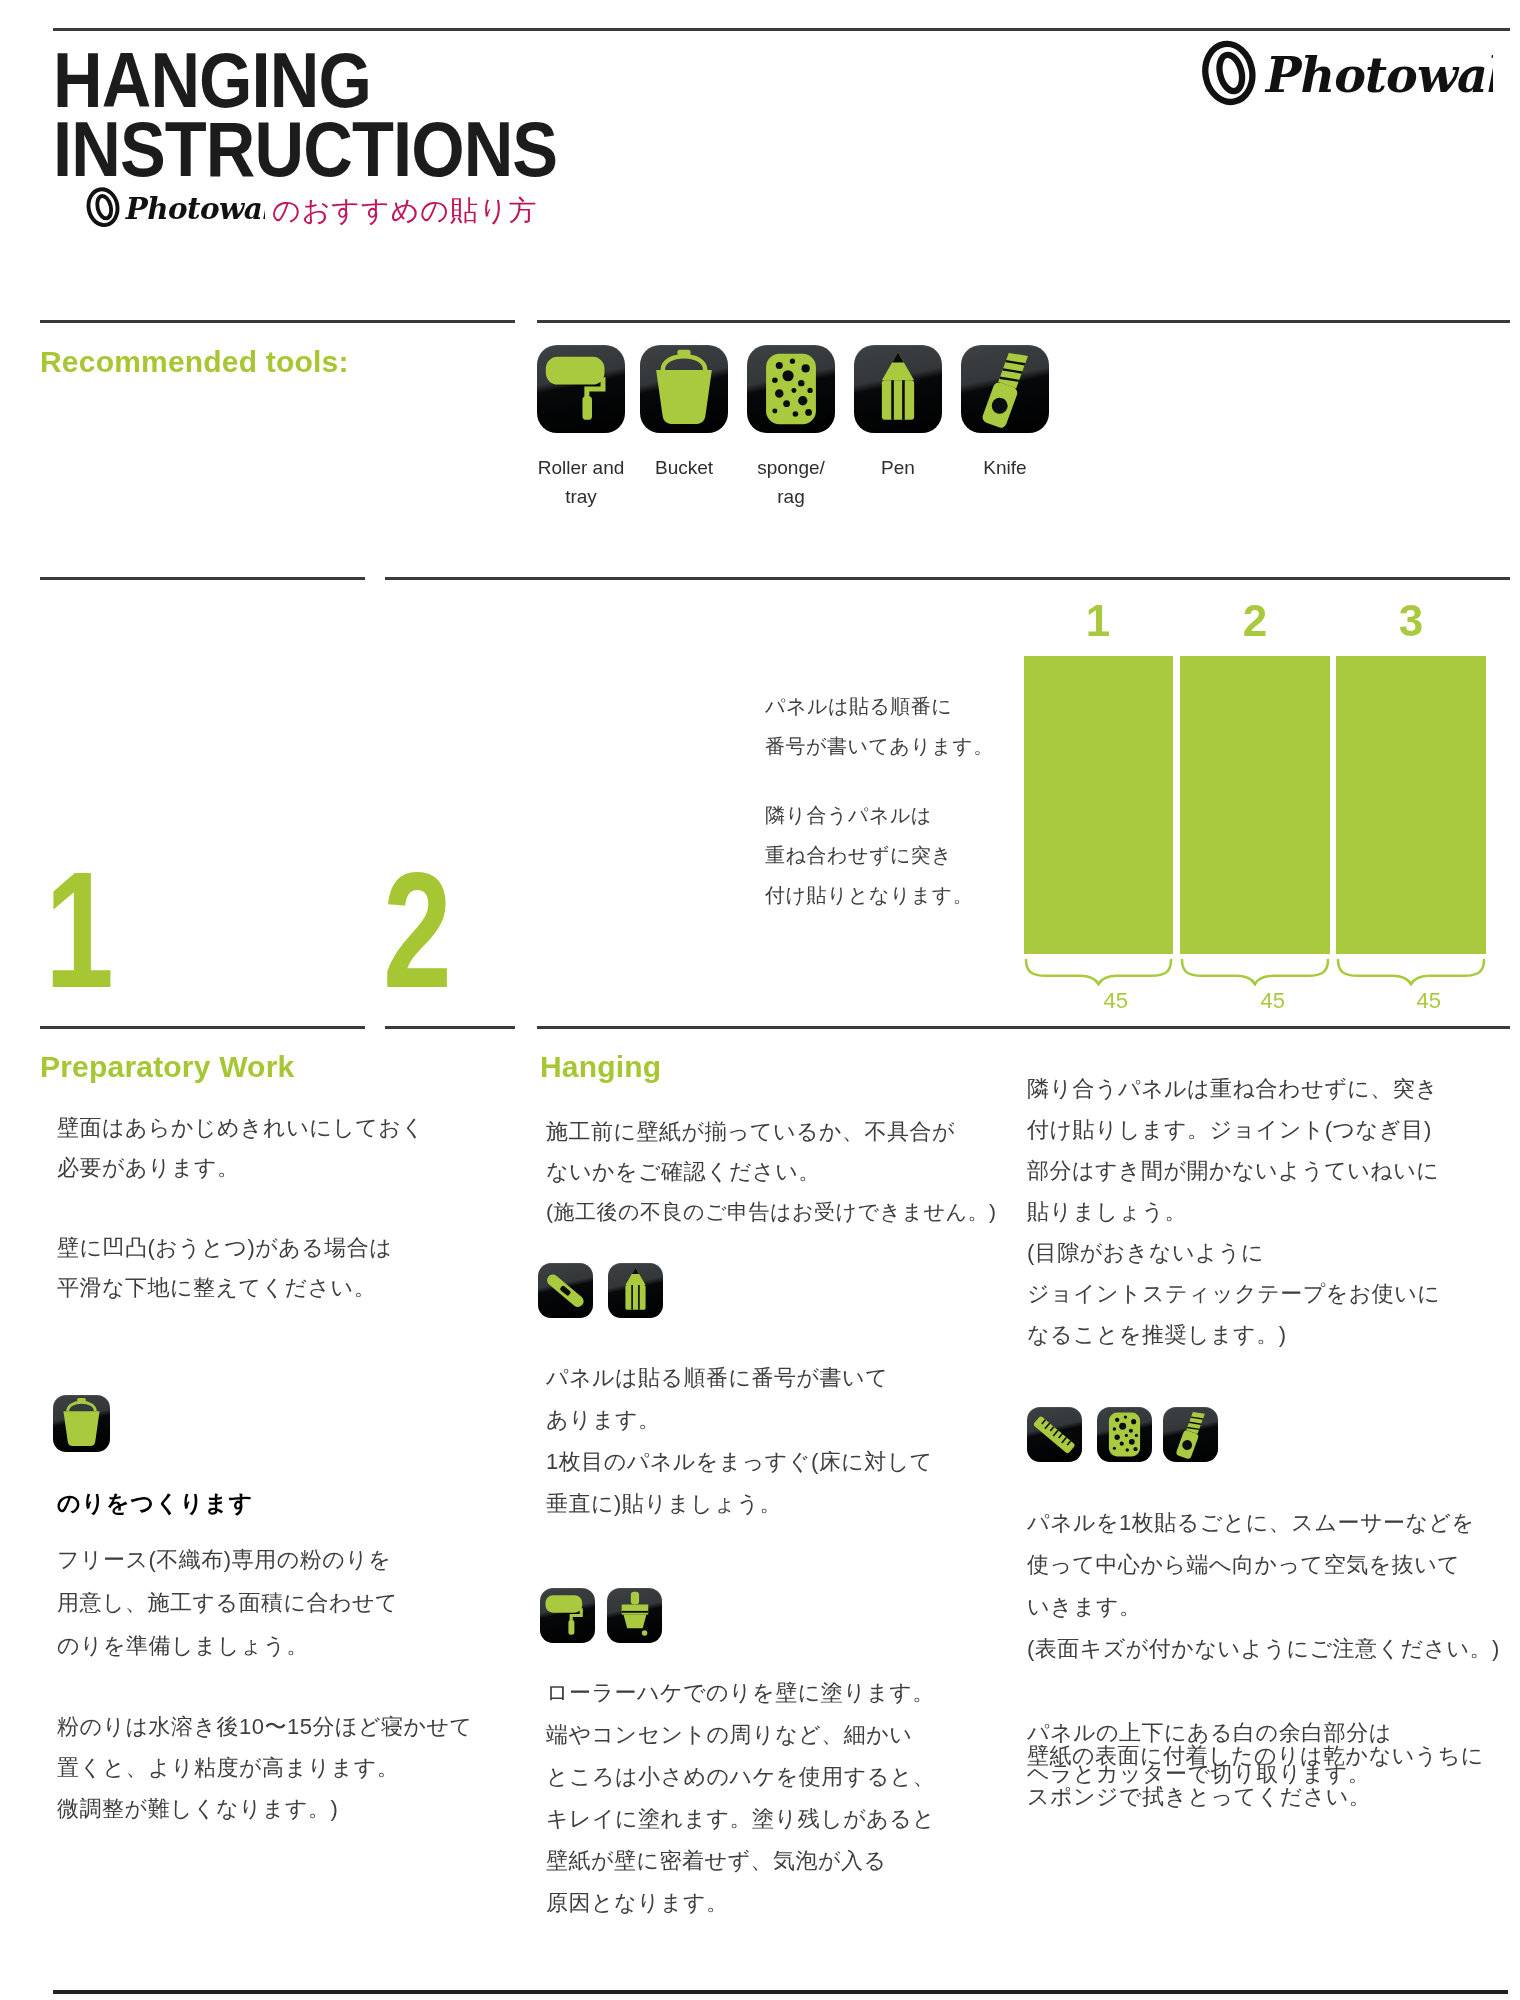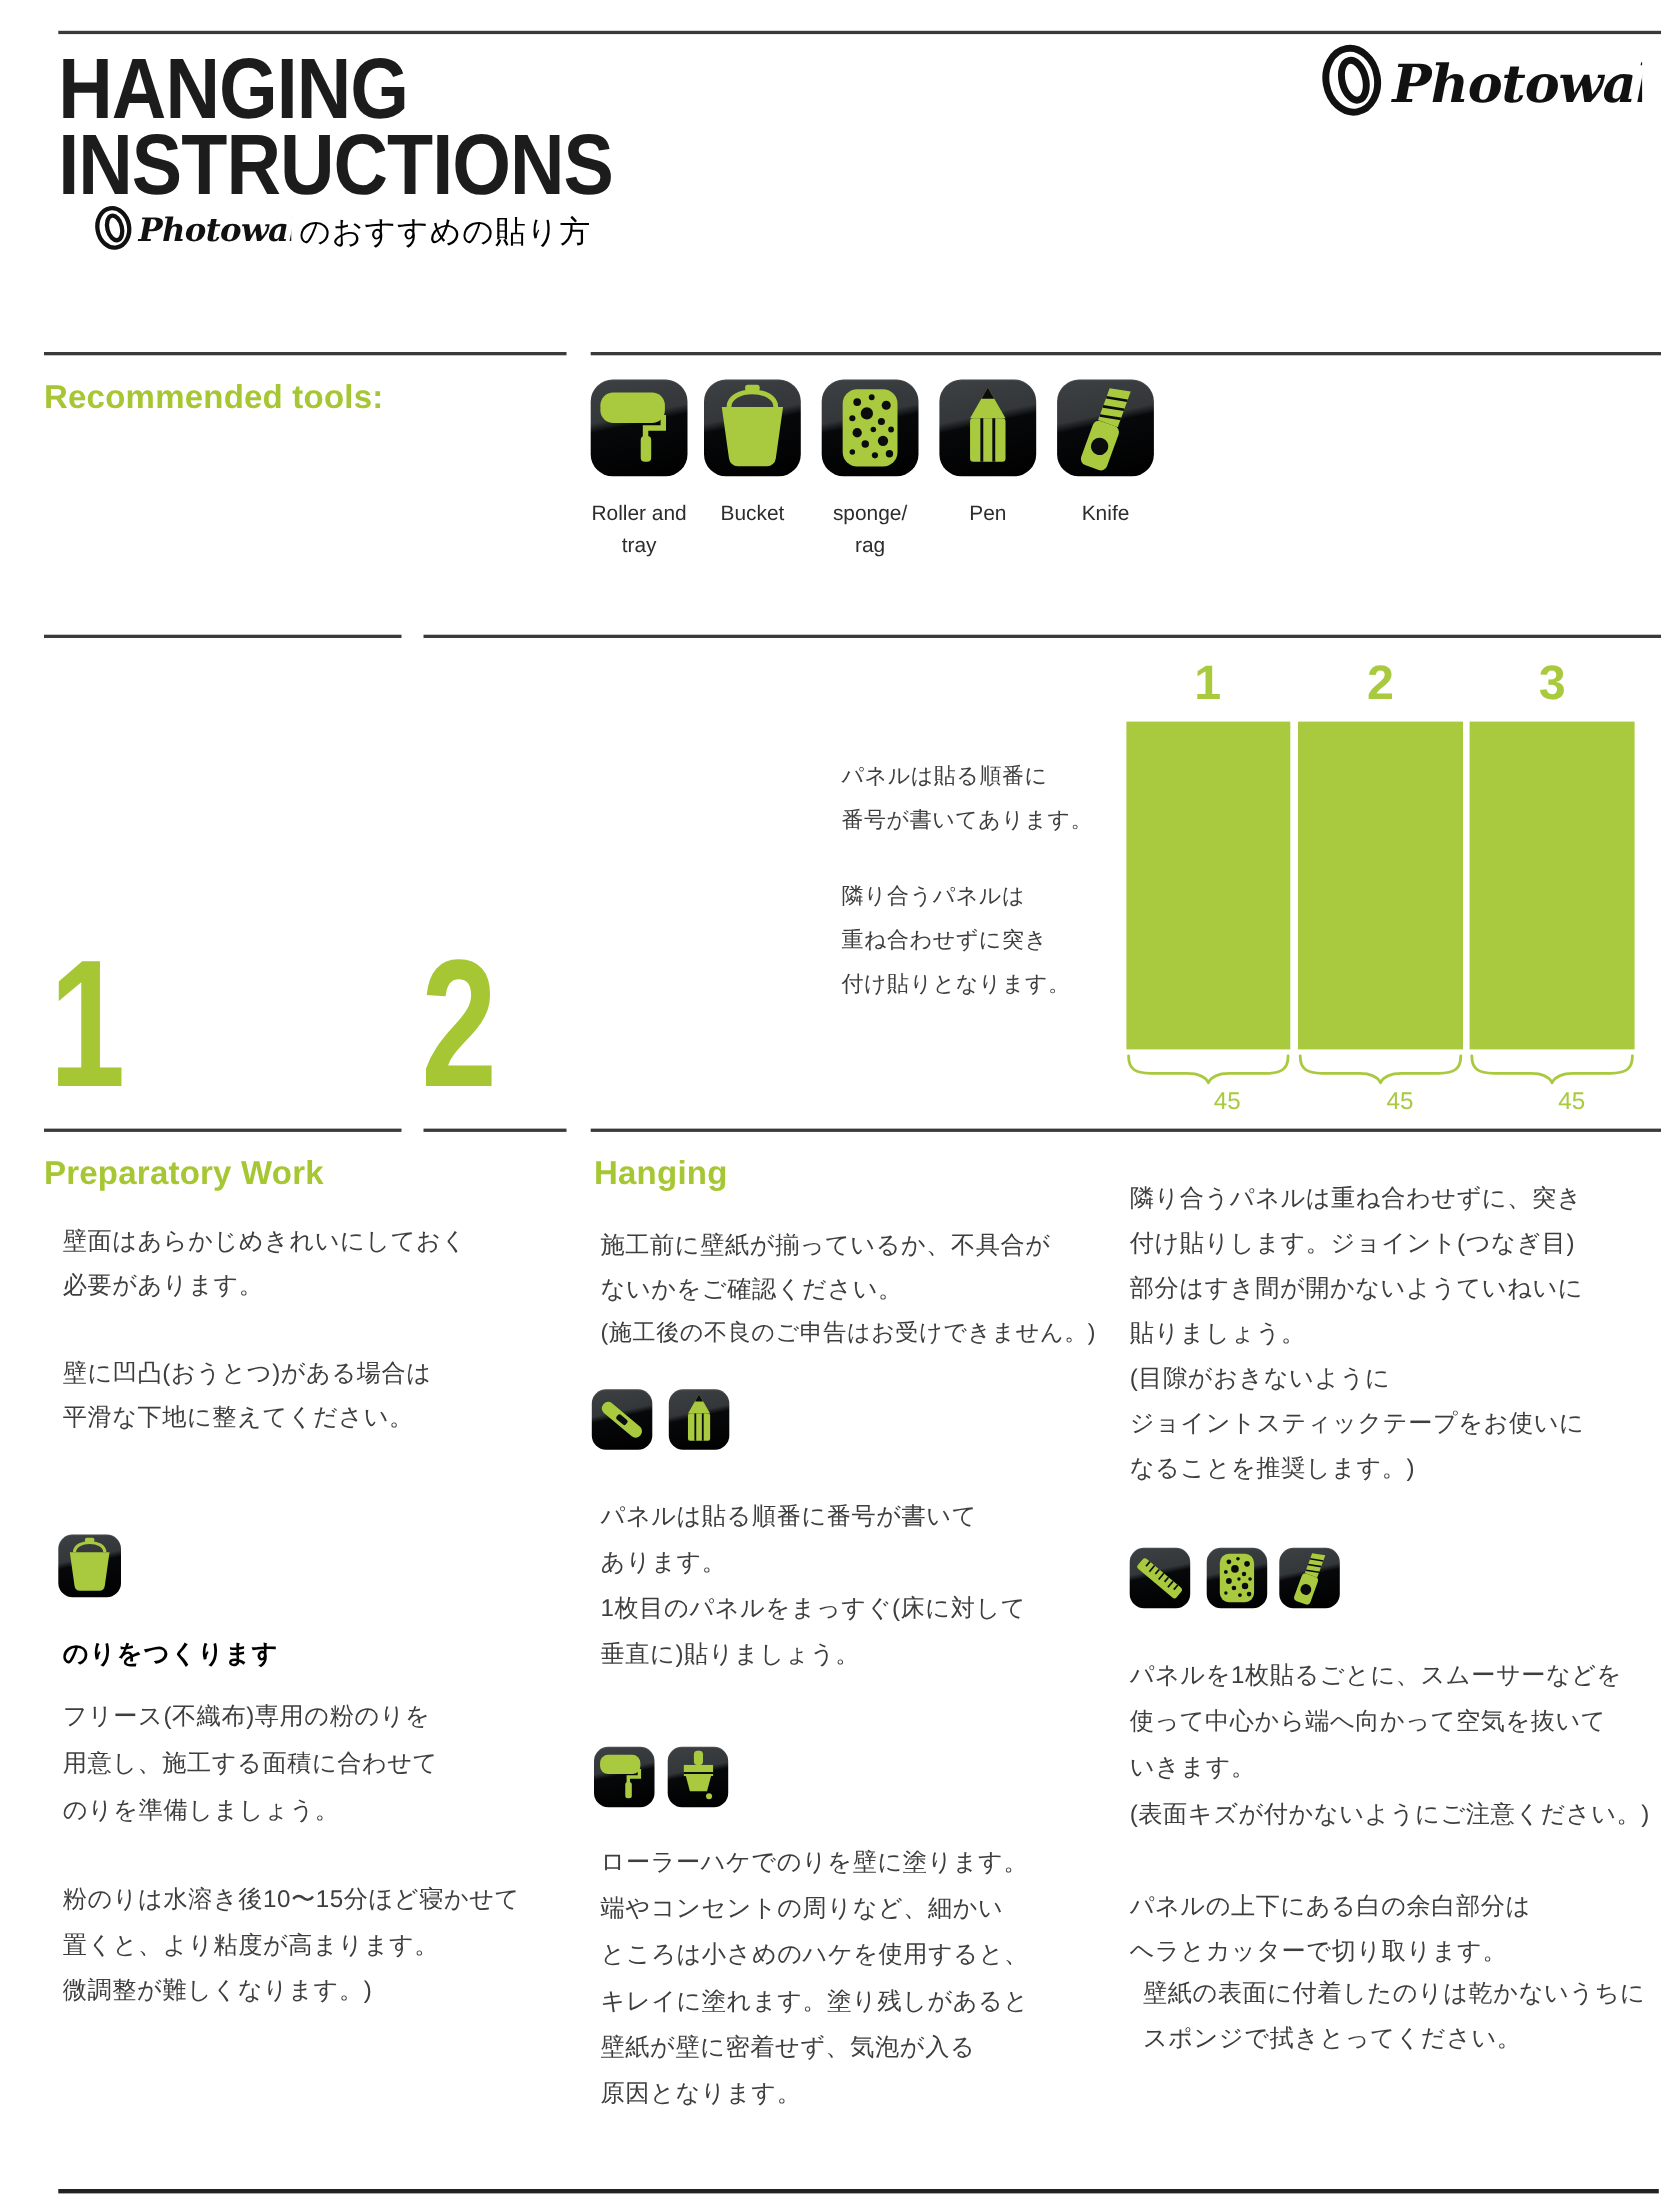--- a/index.html
+++ b/index.html
@@ -133,21 +133,21 @@
     <div>INSTRUCTIONS</div>
   </div>
 
   <svg class="abs logo-big" style="left:1198px;top:36px;">
     <use href="#i-logo"></use>
   </svg>
 
   <svg class="abs logo-small" style="left:85px;top:182px;">
     <use href="#i-logo"></use>
   </svg>
-  <div class="abs" style="left:272px;top:192px;font-size:28px;color:#000000;letter-spacing:1px;">のおすすめの貼り方</div>
+  <div class="abs" style="left:272px;top:192px;font-size:28px;color:#be185d;letter-spacing:1px;">のおすすめの貼り方</div>
 
   <div class="rule" style="left:40px;top:320px;width:475px;height:2.5px;"></div>
   <div class="rule" style="left:537px;top:320px;width:973px;height:2.5px;"></div>
 
   <div class="abs green-h" style="left:40px;top:345px;">Recommended tools:</div>
 
   <div class="tile" style="left:537px;top:345px;width:88px;height:88px;">
     <svg>
         <use href="#i-roller"></use>
       </svg>
@@ -340,20 +340,20 @@
     <div>使って中心から端へ向かって空気を抜いて</div>
     <div>いきます。</div>
     <div>(表面キズが付かないようにご注意ください。)</div>
   </div>
 
   <div class="abs jp" style="left:1027px;top:1712px;line-height:41px;">
     <div>パネルの上下にある白の余白部分は</div>
     <div>ヘラとカッターで切り取ります。</div>
   </div>
 
-  <div class="abs jp" style="left:1027px;top:1791px;line-height:41px;margin-left:12px;">
+  <div class="abs jp" style="left:1027px;top:1735px;line-height:41px;">
     <div>壁紙の表面に付着したのりは乾かないうちに</div>
     <div>スポンジで拭きとってください。</div>
   </div>
 
   <div class="rule" style="left:53px;top:1990px;width:1455px;height:4px;background:#222;"></div>
 
 </div>
 
 </body></html>

